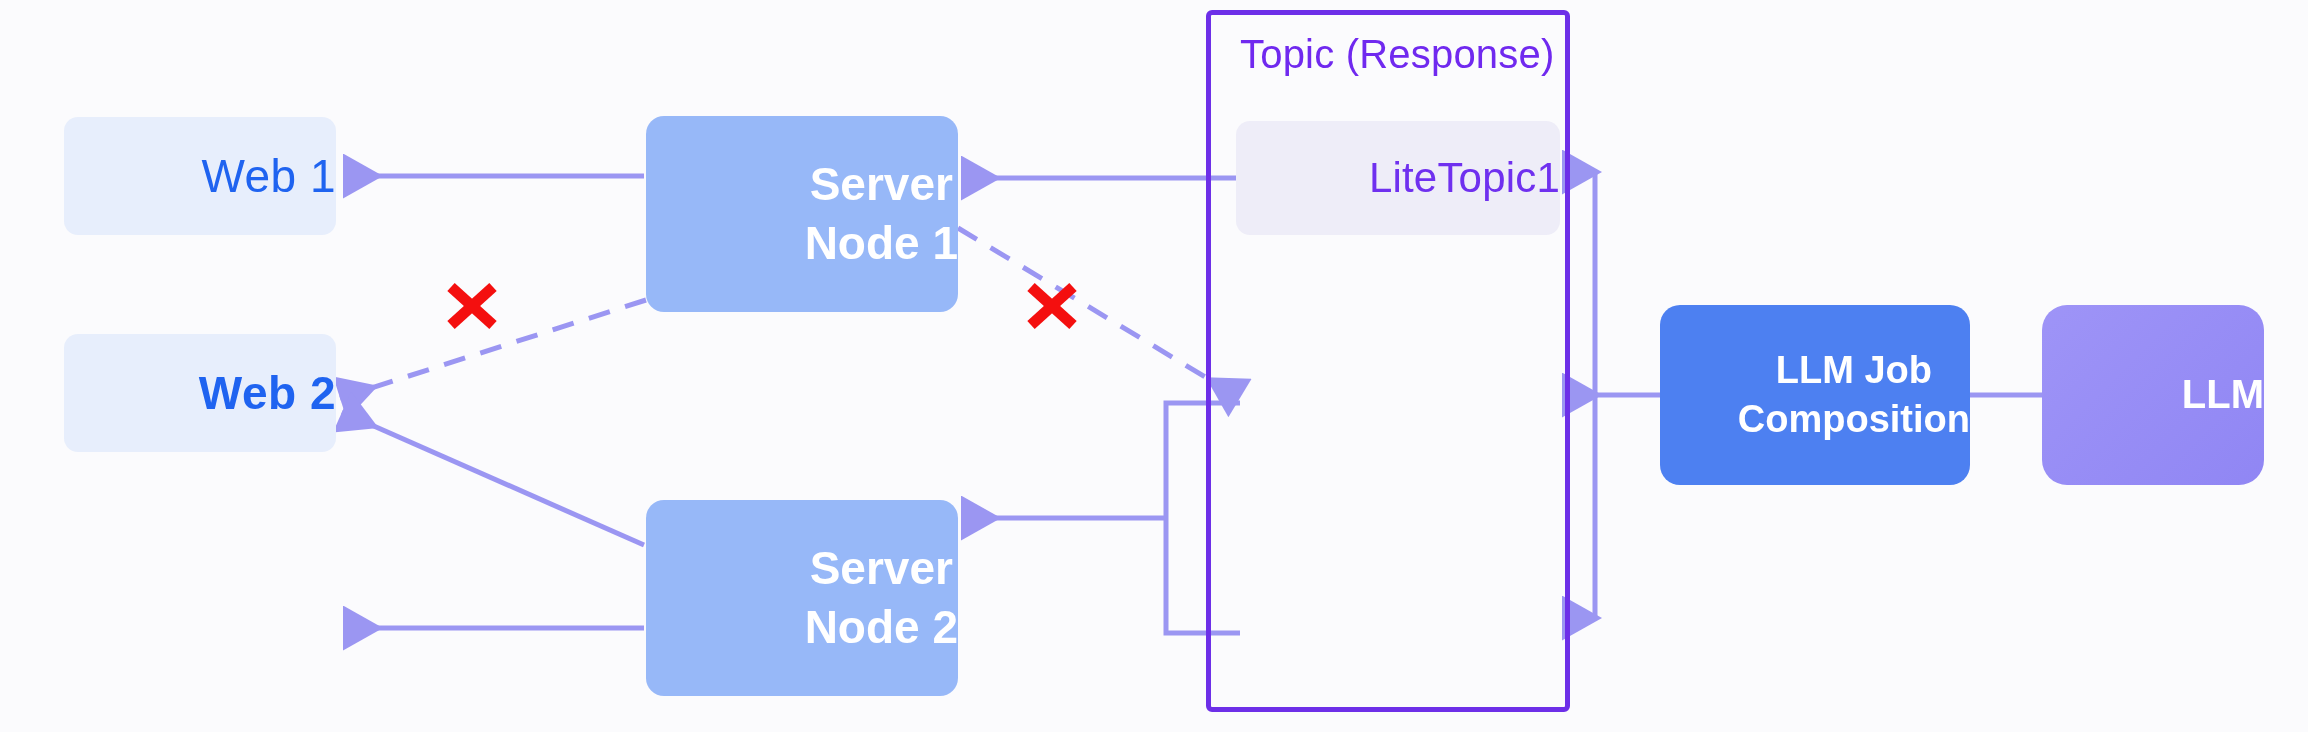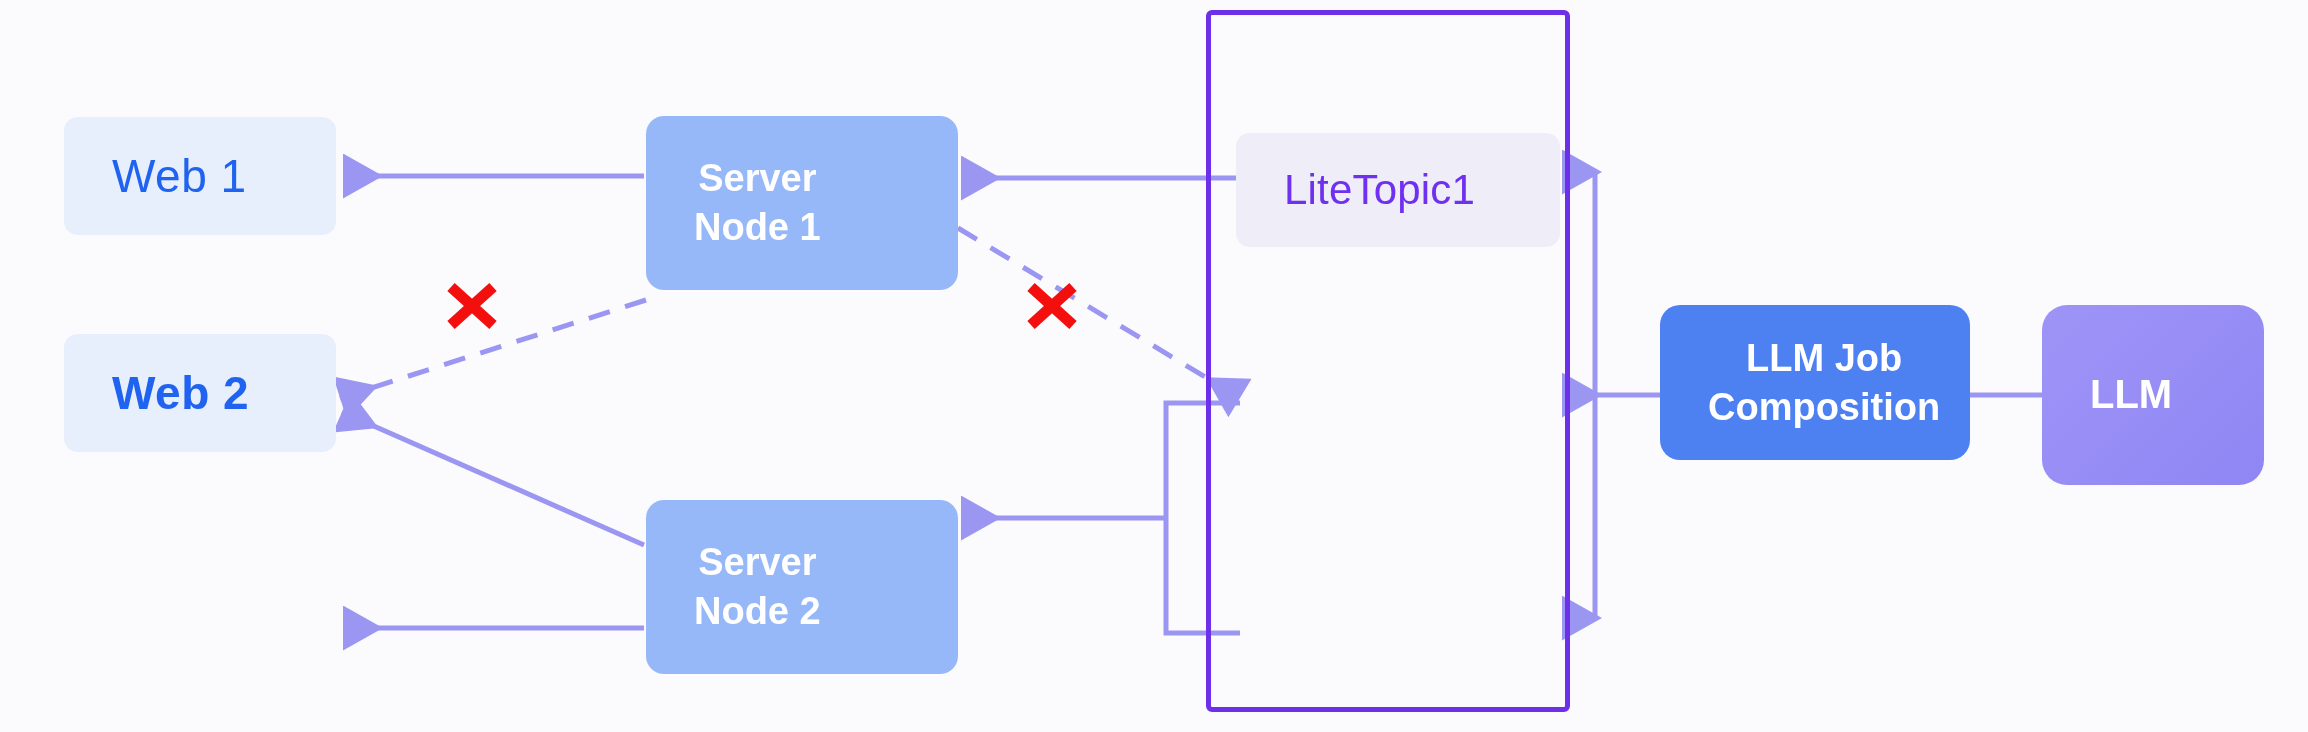--- a/index.html
+++ b/index.html
@@ -24,44 +24,44 @@
     top: 0;
     width: 2308px;
     height: 732px;
     pointer-events: none;
   }
   .node {
     position: absolute;
     box-sizing: border-box;
     display: flex;
     align-items: center;
-    justify-content: flex-start;
+    justify-content: flex-end;
     text-align: center;
     line-height: 1.28;
     padding-left: 48px;
   }
   
   .web-node {
     width: 272px;
     height: 118px;
     border-radius: 14px;
     background: #e7eefc;
     color: #1f63f0;
     font-size: 46px;
     font-weight: 400;
     letter-spacing: 0.5px;
   }
   
   .server-node {
     width: 312px;
-    height: 174px;
+    height: 196px;
     border-radius: 18px;
     background: #97b8f8;
     color: #ffffff;
-    font-size: 38px;
+    font-size: 46px;
     font-weight: 700;
   }
   
   .topic-container {
     position: absolute;
     box-sizing: border-box;
     left: 1206px;
     top: 10px;
     width: 364px;
     height: 702px;
@@ -85,21 +85,21 @@
     border-radius: 14px;
     background: #eeedf8;
     color: #6f30ef;
     font-size: 42px;
     font-weight: 400;
     letter-spacing: 0.2px;
   }
   
   .llm-job-node {
     width: 310px;
-    height: 155px;
+    height: 180px;
     border-radius: 20px;
     background: #4d80f1;
     color: #ffffff;
     font-size: 38px;
     font-weight: 700;
   }
   .llm-node {
     width: 222px;
     height: 180px;
     border-radius: 20px;
@@ -177,22 +177,23 @@
     <span class="node-label">Server
 Node 1</span>
   </div>
 
   <div class="node server-node" style="left:646px; top:500px;">
     <span class="node-label">Server
 Node 2</span>
   </div>
 
   <div class="topic-container"></div>
-
-  <div class="node lite-topic" style="left:1236px; top:121px;margin-top:12px;">
+  <div class="topic-container-label">Topic (Response)</div>
+
+  <div class="node lite-topic" style="left:1236px; top:121px;">
     <span class="node-label">LiteTopic1</span>
   </div>
 
 
 
   <div class="node llm-job-node" style="left:1660px; top:305px;">
     <span class="node-label">LLM Job
 Composition</span>
   </div>
 

